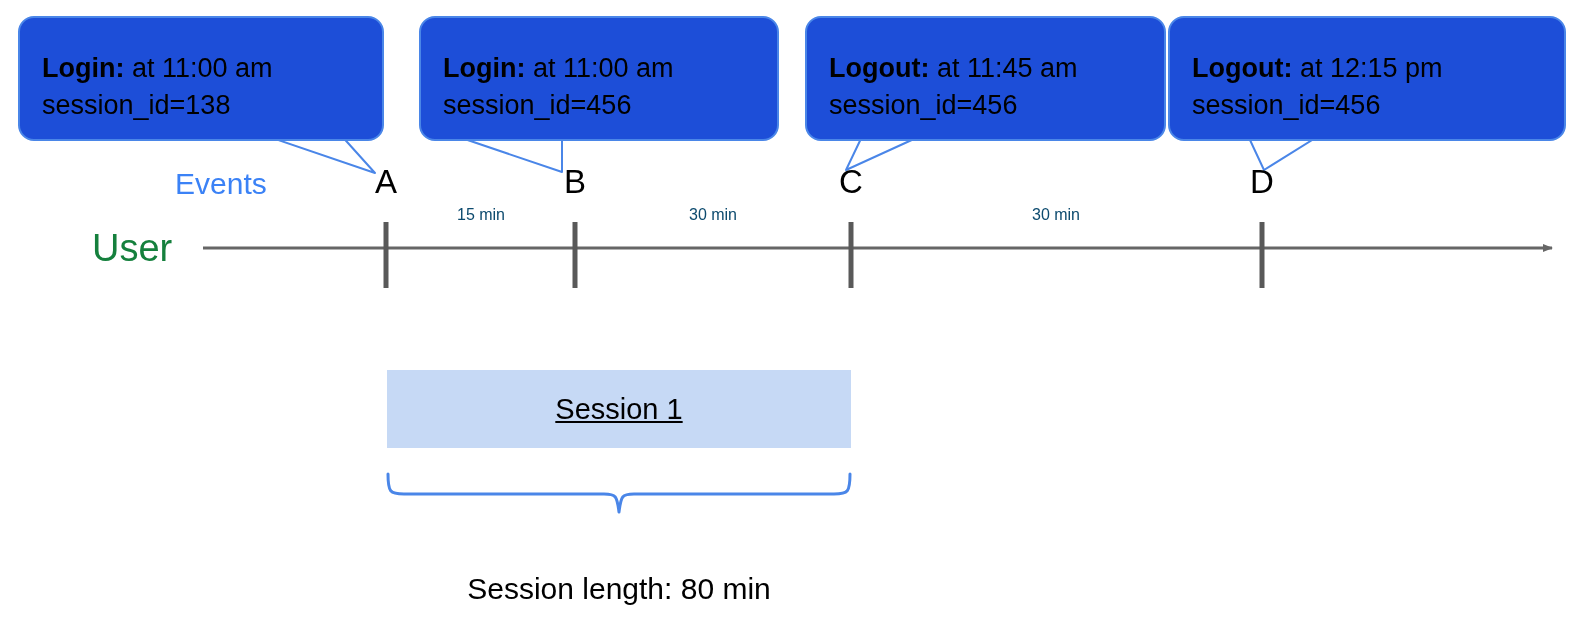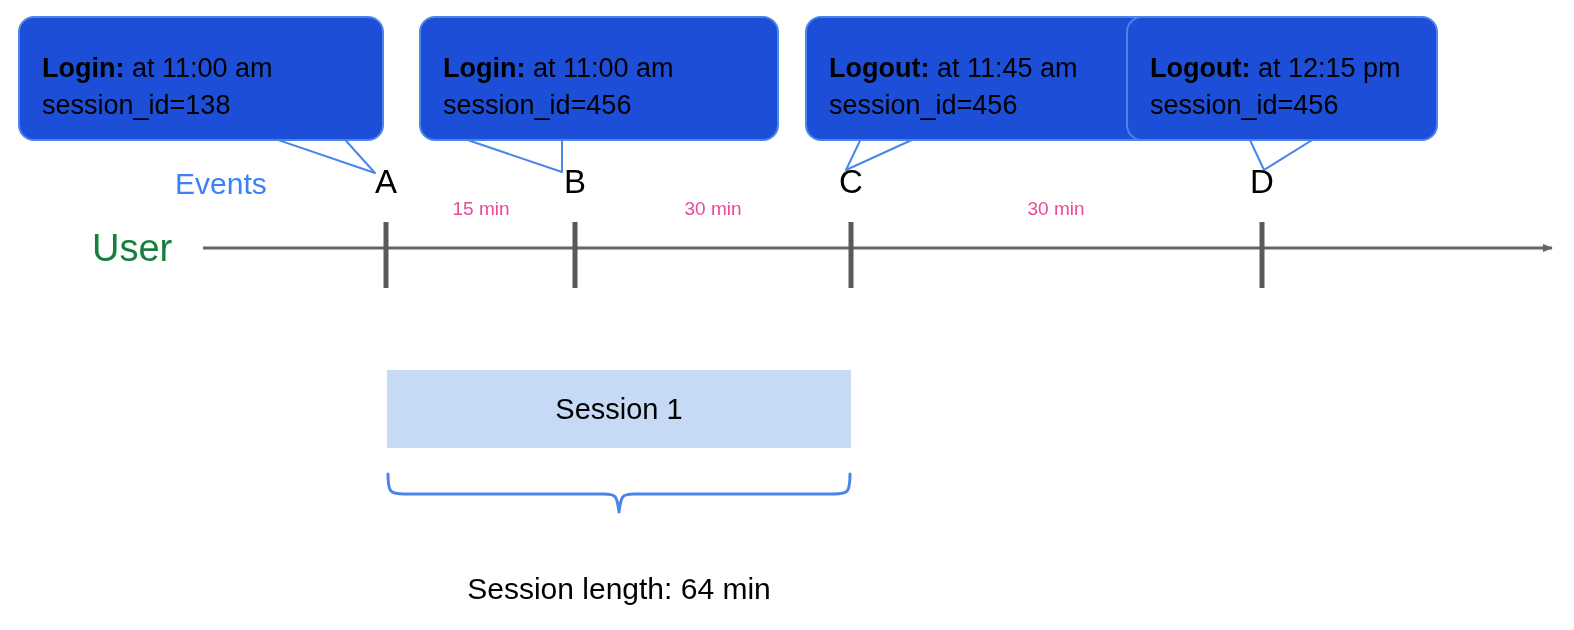--- a/index.html
+++ b/index.html
@@ -62,24 +62,25 @@
   }
   .tick-label {
     position: absolute;
     font-size: 33px;
     color: #000000;
     text-align: center;
     white-space: nowrap;
   }
   .interval-label {
     position: absolute;
-    font-size: 19px;
-    color: #ec4899;
+    font-size: 16px;
+    color: #0c4a6e;
     text-align: center;
     white-space: nowrap;
+    margin-top: 8px;
   }
 
   
   .session-bar {
     position: absolute;
     background: #c6d9f5;
     display: flex;
     align-items: center;
     justify-content: center;
     font-size: 29px;
@@ -139,37 +140,37 @@
   <div class="callout" style="left:419px; top:16px; width:360px;">
     <span class="ev-line"><span class="ev-type">Login:</span><span> at 11:00 am</span></span>
     <span class="ev-line">session_id=456</span>
   </div>
 
   <div class="callout" style="left:805px; top:16px; width:361px;">
     <span class="ev-line"><span class="ev-type">Logout:</span><span> at 11:45 am</span></span>
     <span class="ev-line">session_id=456</span>
   </div>
 
-  <div class="callout" style="left:1126px; top:16px; width:312px;">
+  <div class="callout" style="left:1168px; top:16px; width:398px;">
     <span class="ev-line"><span class="ev-type">Logout:</span><span> at 12:15 pm</span></span>
     <span class="ev-line">session_id=456</span>
   </div>
 
   <div class="events-label" style="left:175px; top:167px;">Events</div>
 
   <div class="user-label" style="left:92px; top:227px;">User</div>
 
   <div class="tick-label" style="left:356px; top:163px; width:60px;">A</div>
   <div class="tick-label" style="left:545px; top:163px; width:60px;">B</div>
   <div class="tick-label" style="left:821px; top:163px; width:60px;">C</div>
   <div class="tick-label" style="left:1232px; top:163px; width:60px;">D</div>
 
   <div class="interval-label" style="left:401px; top:198px; width:160px;">15 min</div>
   <div class="interval-label" style="left:633px; top:198px; width:160px;">30 min</div>
   <div class="interval-label" style="left:976px; top:198px; width:160px;">30 min</div>
 
-  <div class="session-bar" style="left:387px; top:370px; width:464px; height:78px;">
+  <div class="session-bar" style="left:387px; top:370px; width:464px; height:78px;text-decoration:underline;">
     <span>Session 1</span>
   </div>
 
-  <div class="session-caption" style="left:389px; top:572px; width:460px;">Session length: 64 min</div>
+  <div class="session-caption" style="left:389px; top:572px; width:460px;">Session length: 80 min</div>
 
 </div>
 
 </body></html>

